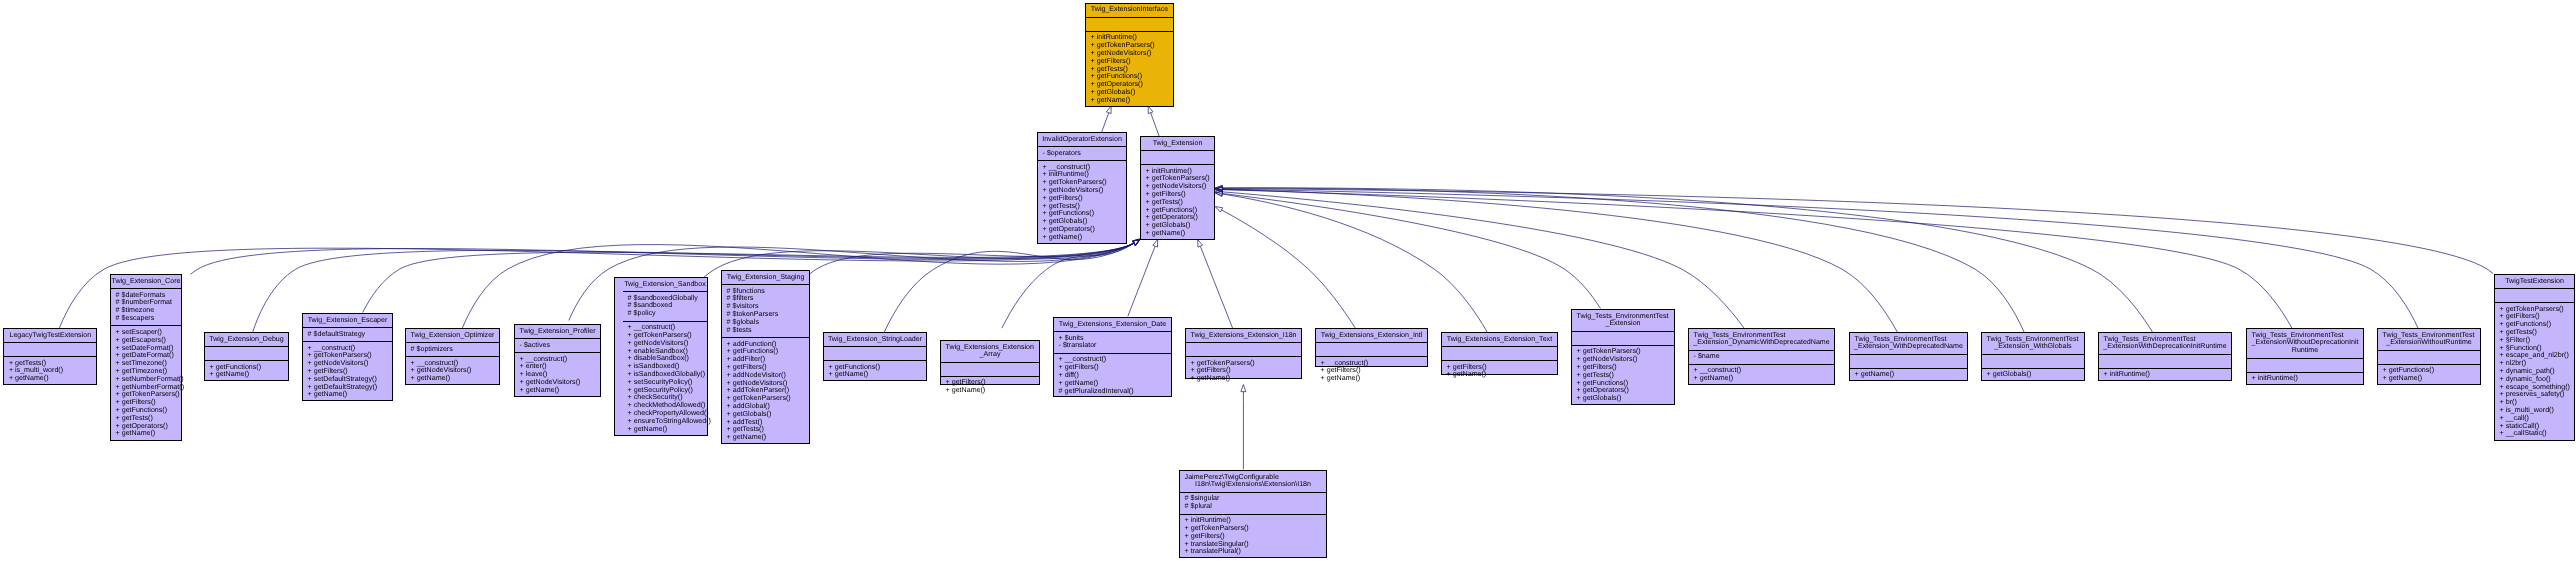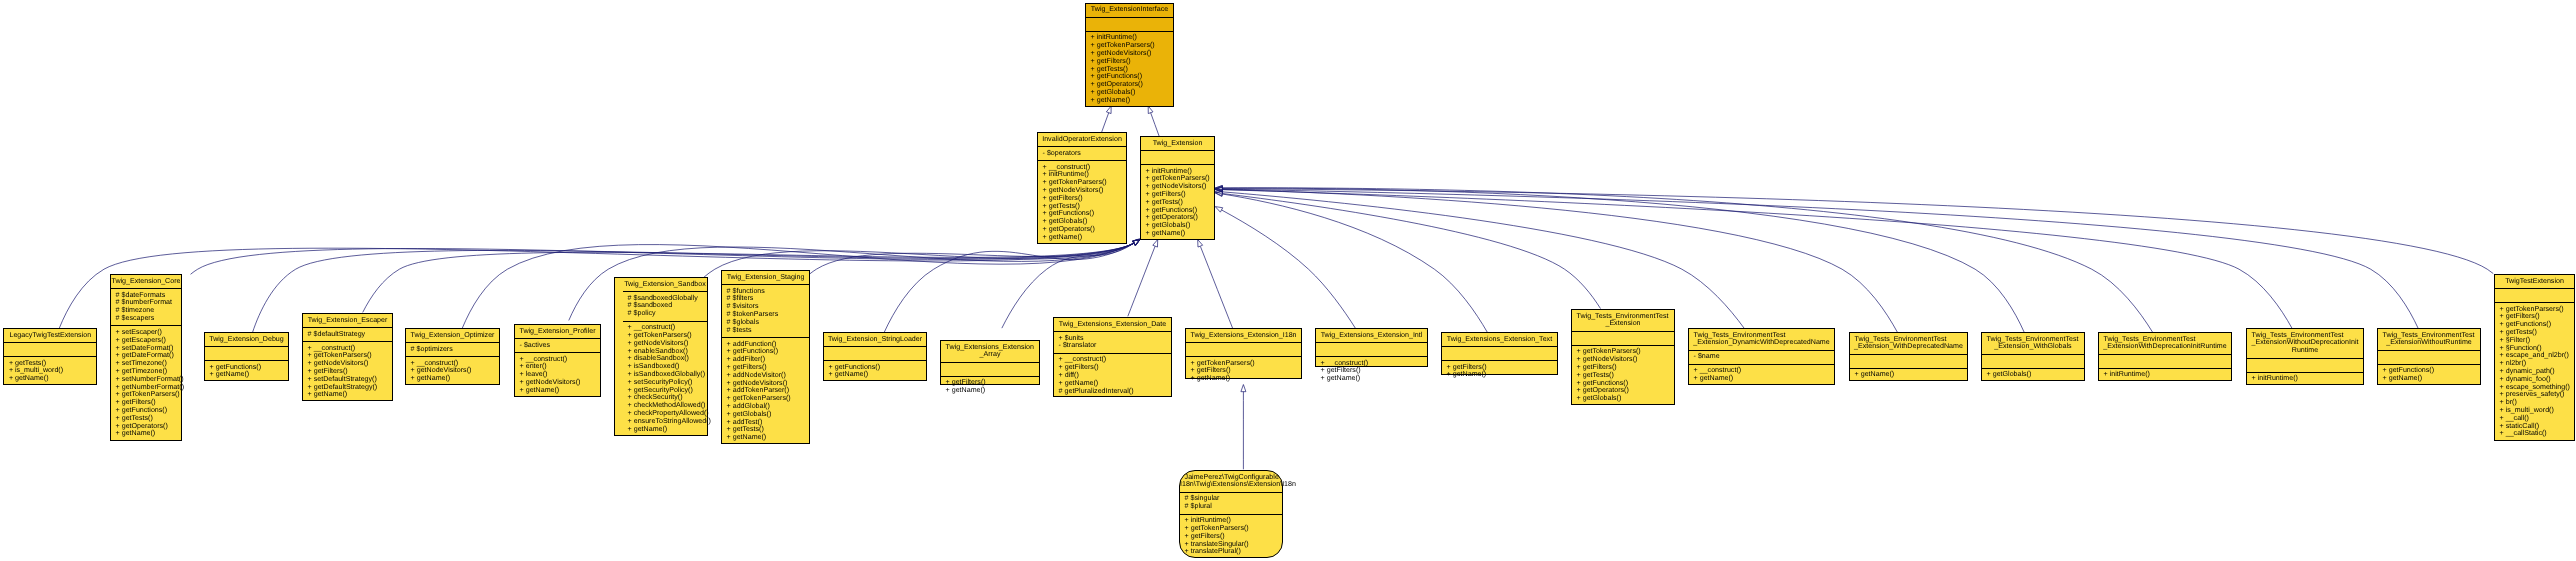--- a/index.html
+++ b/index.html
@@ -1,20 +1,20 @@
 <!DOCTYPE html>
 <html style="font-size:8.5px"><head>
 <meta charset="utf-8">
 <title>Twig_ExtensionInterface</title>
 <style>
   html,body{margin:0;padding:0;background:#ffffff;}
   body{font-family:"Liberation Sans",sans-serif;-webkit-font-smoothing:antialiased;text-rendering:geometricPrecision;}
   #diagram{position:relative;width:2576px;height:561px;background:#ffffff;overflow:hidden;}
   #edge-layer{position:absolute;left:0;top:0;width:2576px;height:561px;pointer-events:none;}
-  .uml-node{position:absolute;box-sizing:border-box;background:#fde047;border:0.6px solid #000;
+  .uml-node{position:absolute;box-sizing:border-box;background:#c4b5fd;border:0.6px solid #000;
             font-size:7.1px;line-height:7.8px;color:#000;overflow:visible;}
   .uml-node.highlight{background:#eab308;border-color:#000000;}
   .uml-node .sec{box-sizing:border-box;}
   .uml-node .sec-title{text-align:center;padding:2.7px 0 2.5px 0;border-bottom:0.6px solid #000;}
   .uml-node .title-line.tl{text-align:left;padding-left:4.6px;}
   .uml-node.highlight .sec-title{border-bottom-color:#000000;}
   .uml-node .sec-attrs{padding:2.7px 0 2.5px 4.6px;border-bottom:0.6px solid #000;}
   .uml-node.highlight .sec-attrs{border-bottom-color:#000000;}
   .uml-node .sec-methods{padding:2.7px 0 2.5px 4.6px;}
   .uml-node .row{white-space:pre;}
@@ -332,21 +332,21 @@
       </div>
       <div class="sec sec-attrs">
         <div class="row"> </div>
       </div>
       <div class="sec sec-methods">
         <div class="row">+ getTokenParsers()</div>
         <div class="row">+ getFilters()</div>
         <div class="row">+ getName()</div>
       </div>
     </div>
-    <div class="uml-node" style="left: 1179px; top: 470px; width: 104px; height: 88px; border-radius: 16px;">
+    <div class="uml-node" style="left: 1179px; top: 470px; width: 148px; height: 88px;">
       <div class="sec sec-title">
         <div class="title-line tl">JaimePerez\TwigConfigurable</div>
         <div class="title-line">I18n\Twig\Extensions\Extension\I18n</div>
       </div>
       <div class="sec sec-attrs">
         <div class="row"># $singular</div>
         <div class="row"># $plural</div>
       </div>
       <div class="sec sec-methods">
         <div class="row">+ initRuntime()</div>

